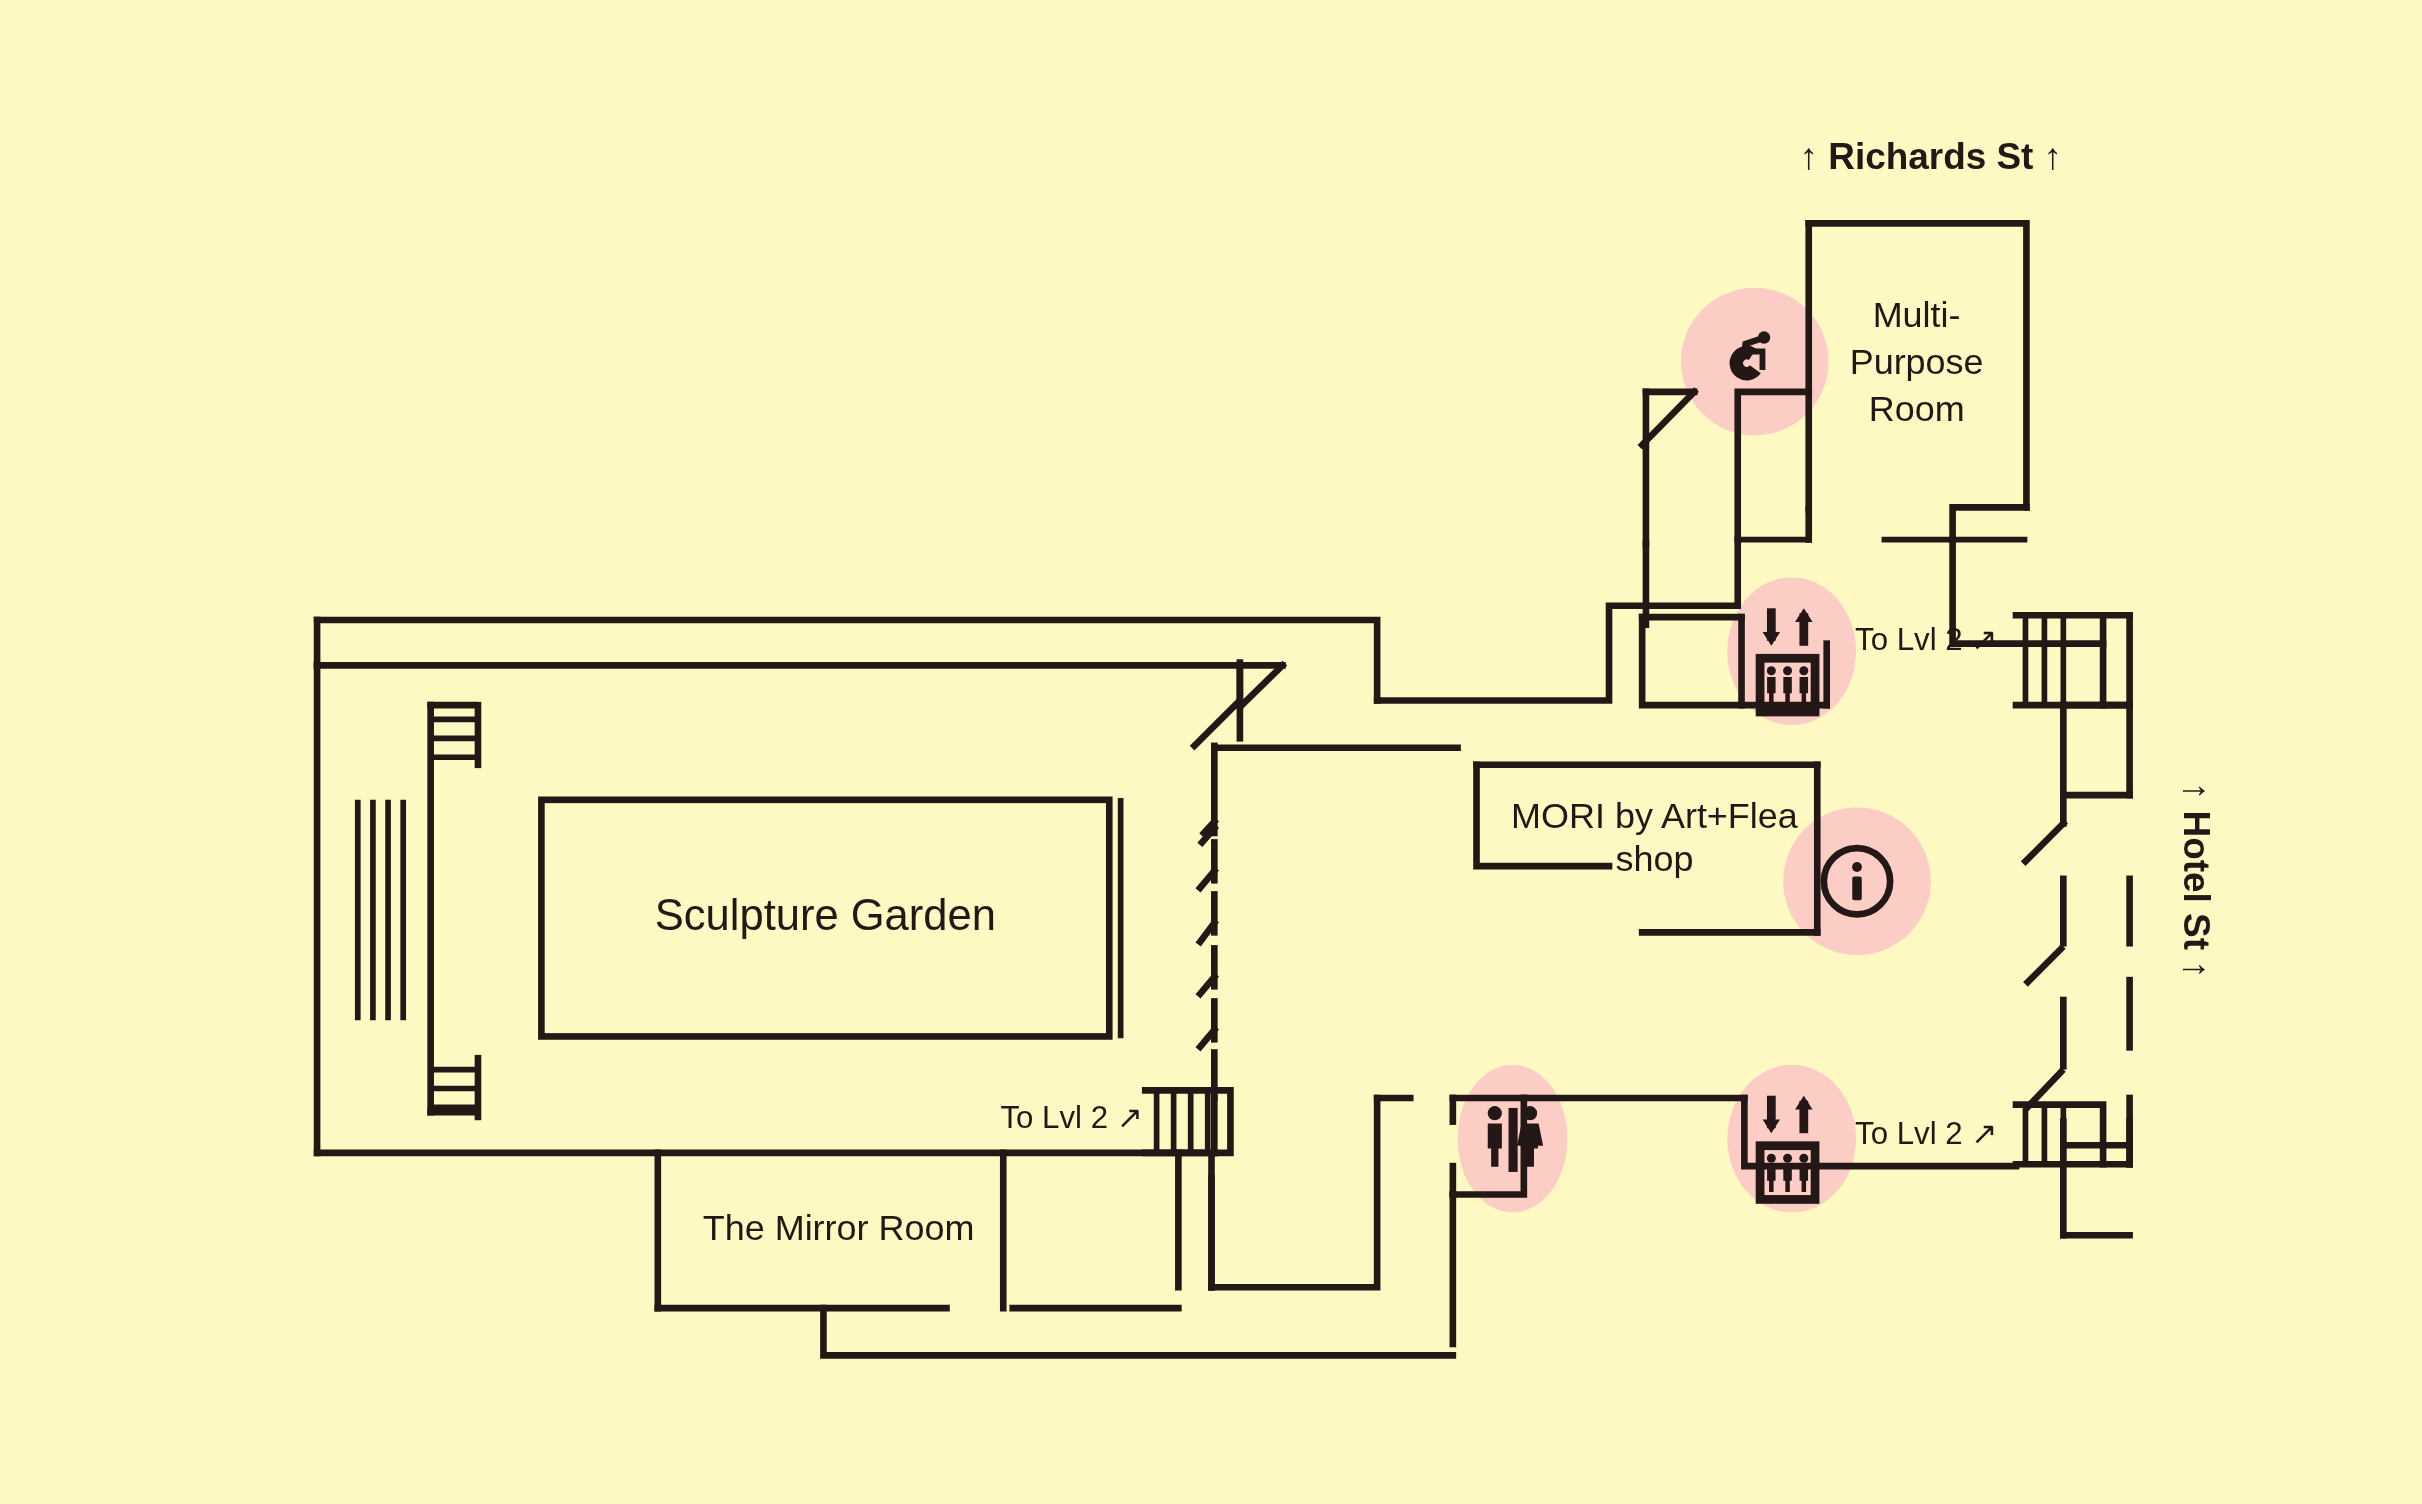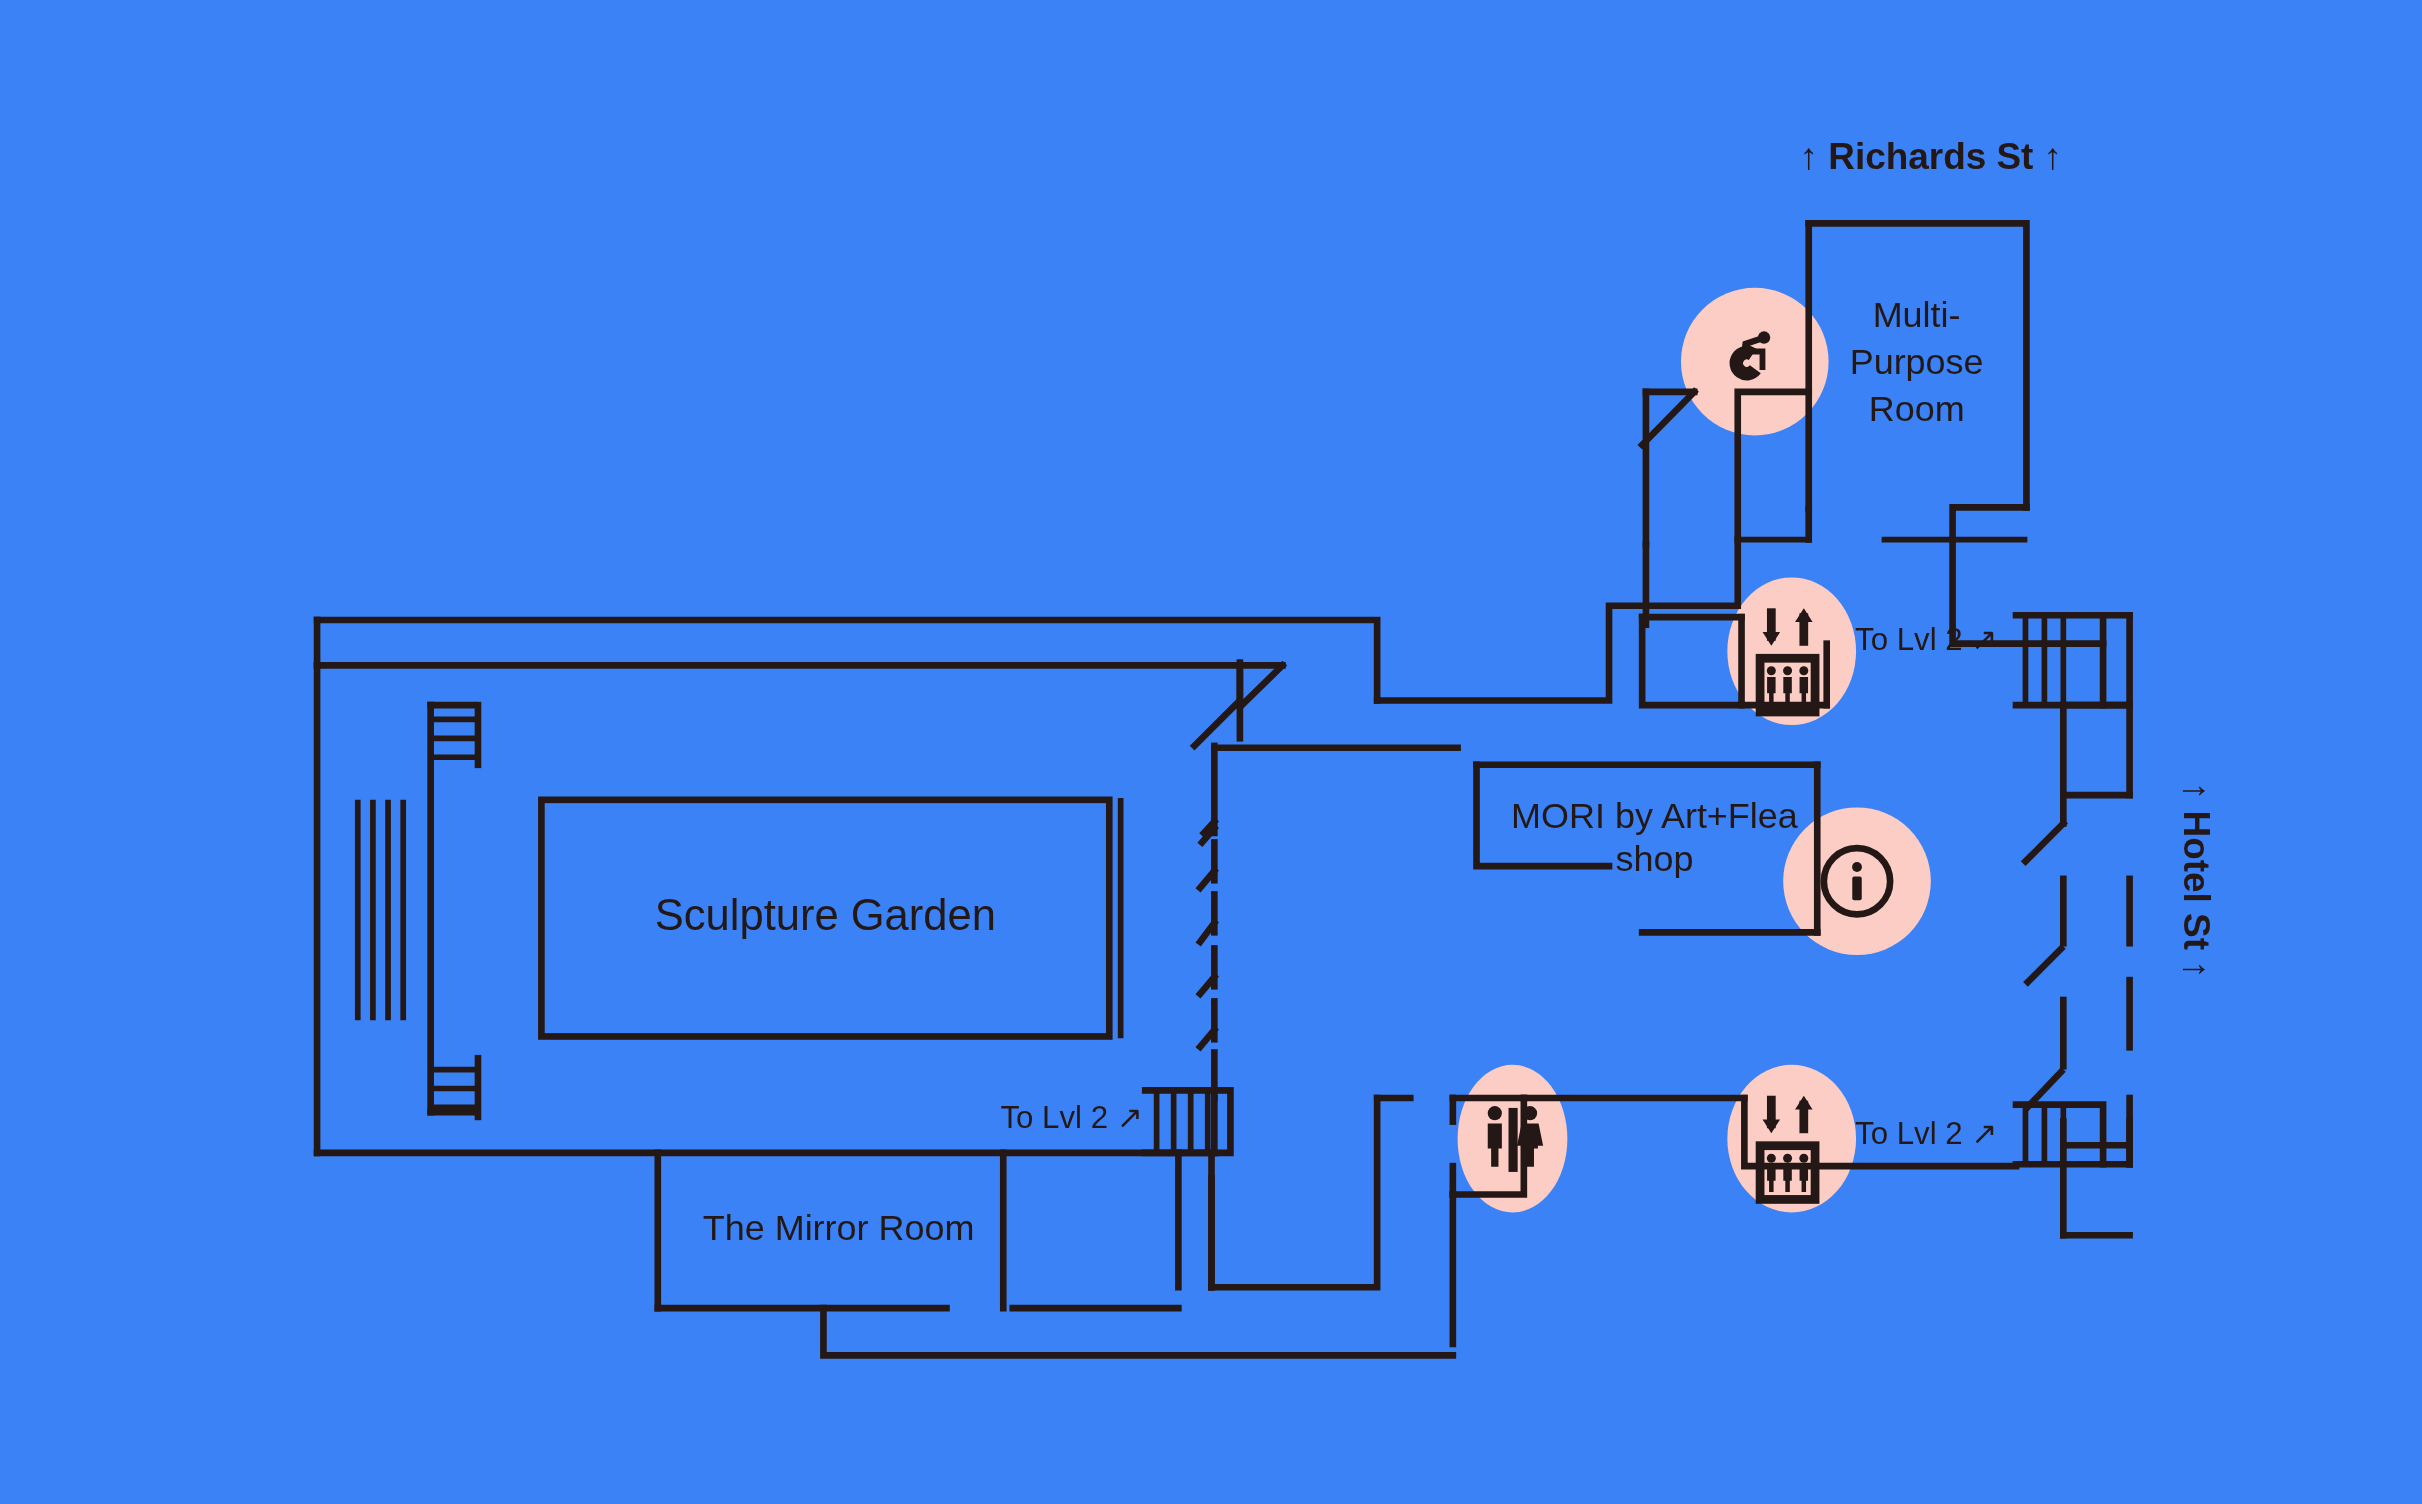--- a/index.html
+++ b/index.html
@@ -4,21 +4,21 @@
 <style>
   html, body {
     margin: 0;
     padding: 0;
     background: #ffffff;
   }
   #stage {
     position: relative;
     width: 2423px;
     height: 1505px;
-    background: #3b82f6;
+    background: #fef9c3;
     overflow: hidden;
     font-family: "Liberation Sans", sans-serif;
   }
   #mapsvg {
     position: absolute;
     left: 0;
     top: 0;
     width: 2423px;
     height: 1505px;
   }

